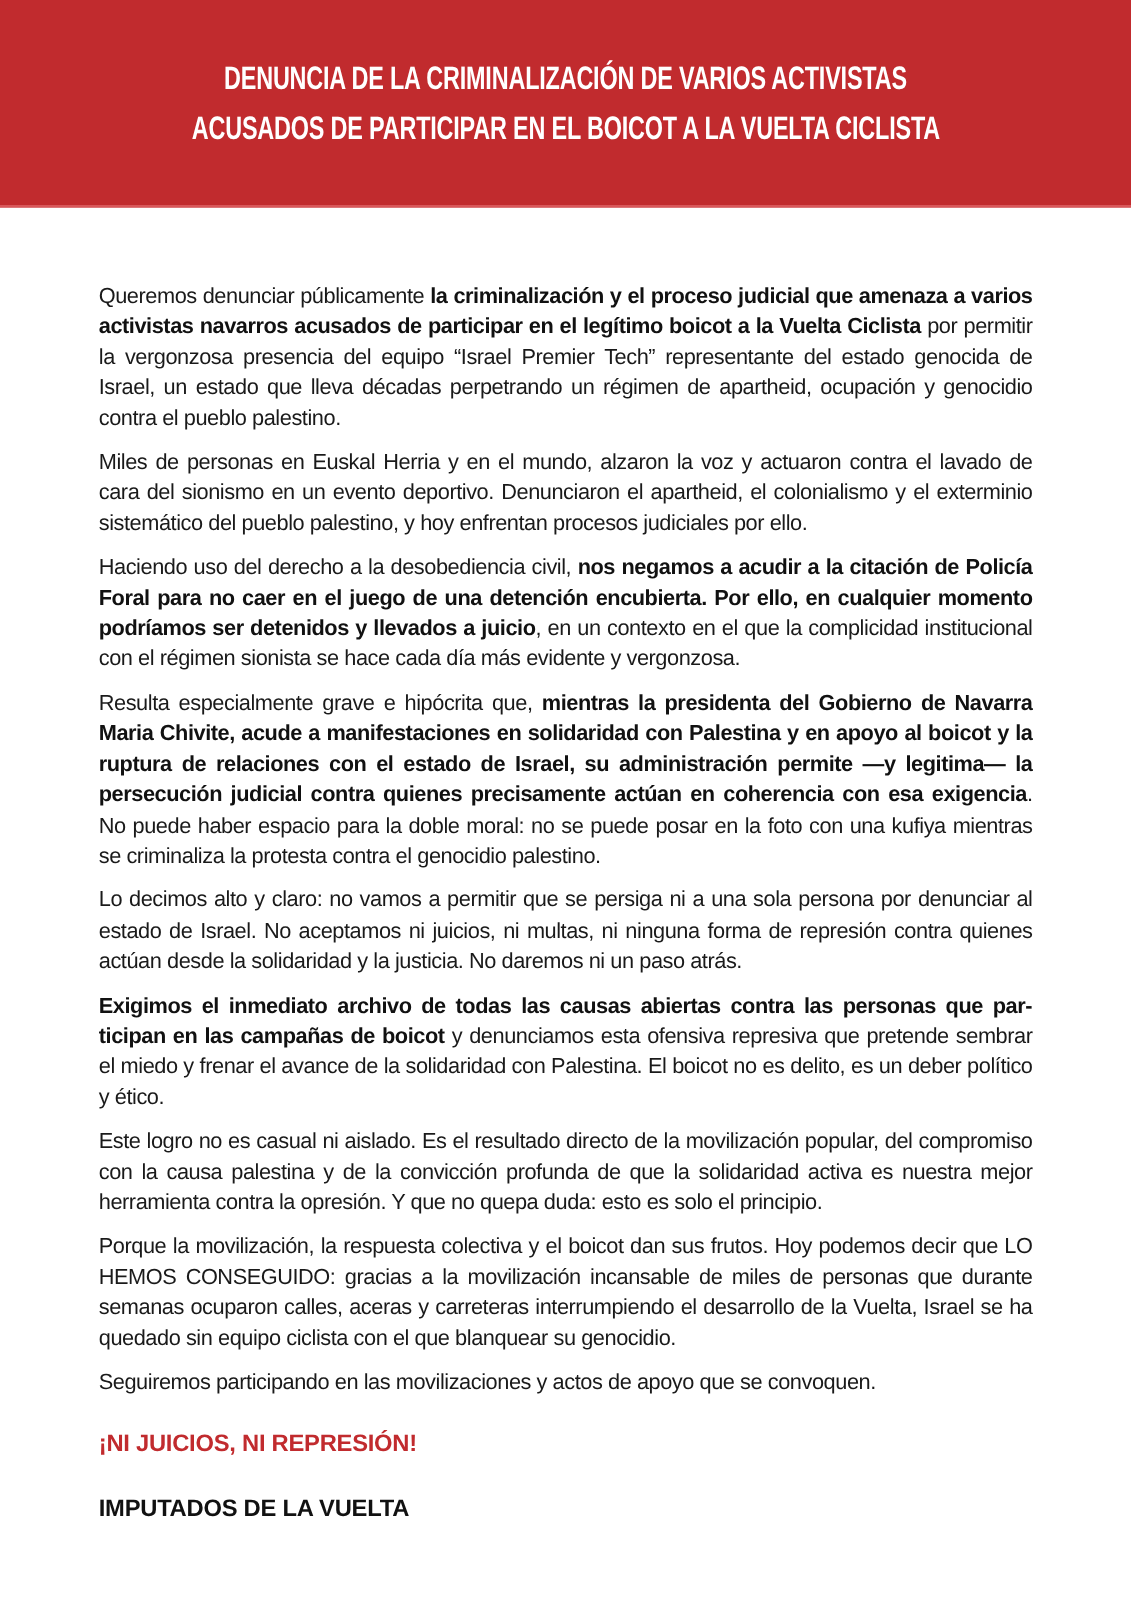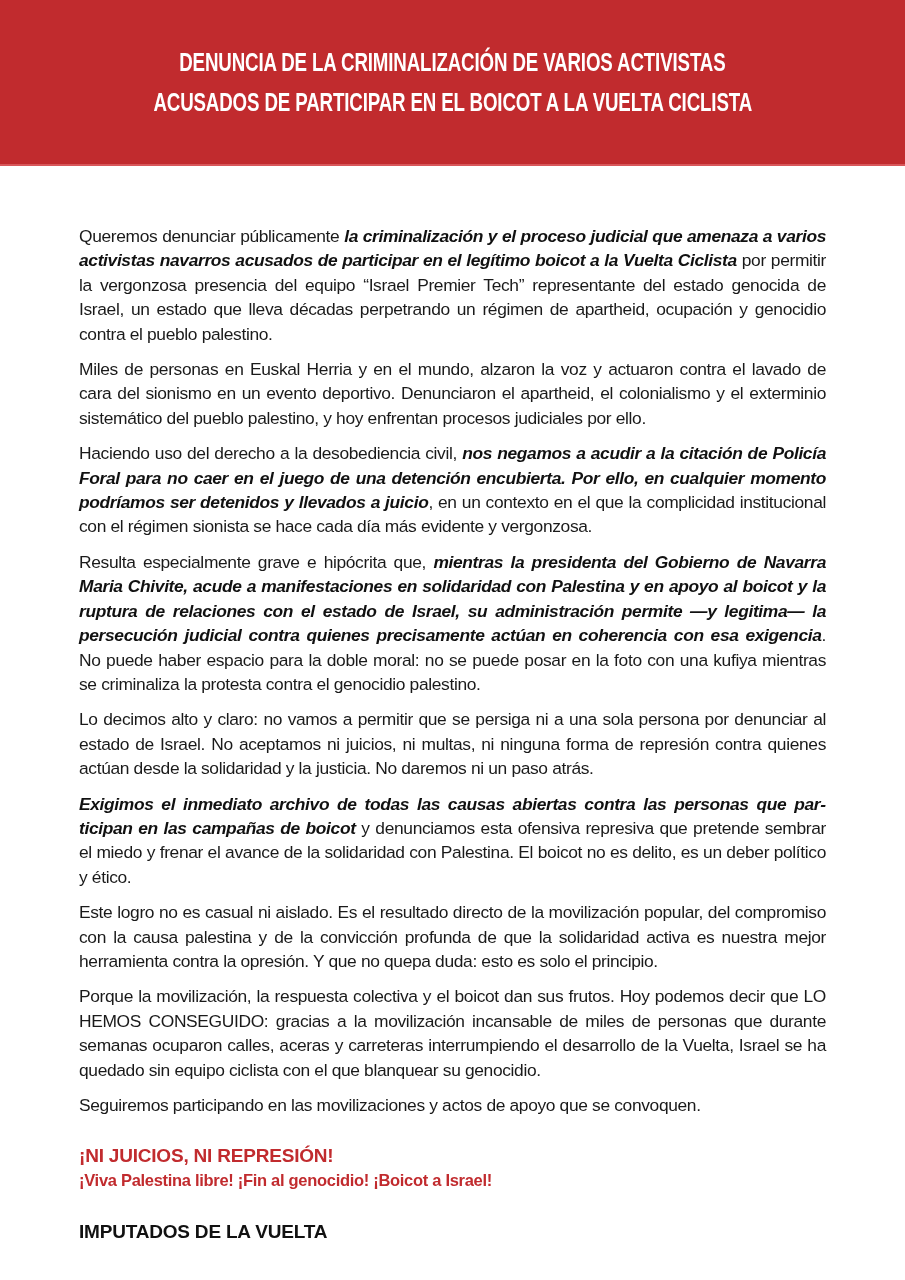--- a/index.html
+++ b/index.html
@@ -50,21 +50,20 @@
       font-size: 17.4px;
       line-height: 24.4px;
       text-align: justify;
       hyphens: manual;
       color: #1a1a1a;
       letter-spacing: -0.35px;
     }
     .para b {
       font-weight: bold;
       color: #111111;
-      font-style: italic;
     }
     .slogans {
       margin-top: 27px;
     }
     .slogan-main {
       color: #c12b2e;
       font-weight: bold;
       font-size: 19px;
       line-height: 24px;
       letter-spacing: -0.2px;
@@ -101,17 +100,16 @@
       <p class="para"><span>Resulta especialmente grave e hipócrita que, </span><b>mientras la presidenta del Gobierno de Na­varra Maria Chivite, acude a manifestaciones en solidaridad con Palestina y en apoyo al boicot y la ruptura de relaciones con el estado de Israel, su administración permite —y legitima— la persecución judicial contra quienes precisamente actúan en coherencia con esa exigencia</b><span>. No puede haber espacio para la doble moral: no se puede posar en la foto con una kufiya mientras se criminaliza la protesta contra el genocidio palestino.</span></p>
       <p class="para"><span>Lo decimos alto y claro: no vamos a permitir que se persiga ni a una sola persona por denun­ciar al estado de Israel. No aceptamos ni juicios, ni multas, ni ninguna forma de represión contra quienes actúan desde la solidaridad y la justicia. No daremos ni un paso atrás.</span></p>
       <p class="para"><b>Exigimos el inmediato archivo de todas las causas abiertas contra las personas que par­ticipan en las campañas de boicot</b><span> y denunciamos esta ofensiva represiva que pretende sembrar el miedo y frenar el avance de la solidaridad con Palestina. El boicot no es delito, es un deber político y ético.</span></p>
       <p class="para"><span>Este logro no es casual ni aislado. Es el resultado directo de la movilización popular, del com­promiso con la causa palestina y de la convicción profunda de que la solidaridad activa es nuestra mejor herramienta contra la opresión. Y que no quepa duda: esto es solo el principio.</span></p>
       <p class="para"><span>Porque la movilización, la respuesta colectiva y el boicot dan sus frutos. Hoy podemos decir que LO HEMOS CONSEGUIDO: gracias a la movilización incansable de miles de personas que durante semanas ocuparon calles, aceras y carreteras interrumpiendo el desarrollo de la Vuelta, Israel se ha quedado sin equipo ciclista con el que blanquear su genocidio.</span></p>
       <p class="para"><span>Seguiremos participando en las movilizaciones y actos de apoyo que se convoquen.</span></p>
     </div>
 
   <div class="slogans">
     <div class="slogan-main">¡NI JUICIOS, NI REPRESIÓN!</div>
-    <div class="slogan-sub">¡Viva Palestina libre! ¡Fin al genocidio! ¡Boicot a Israel!</div>
   </div>
 
   <div class="signature">IMPUTADOS DE LA VUELTA</div>
 </div>
 
 </body></html>

